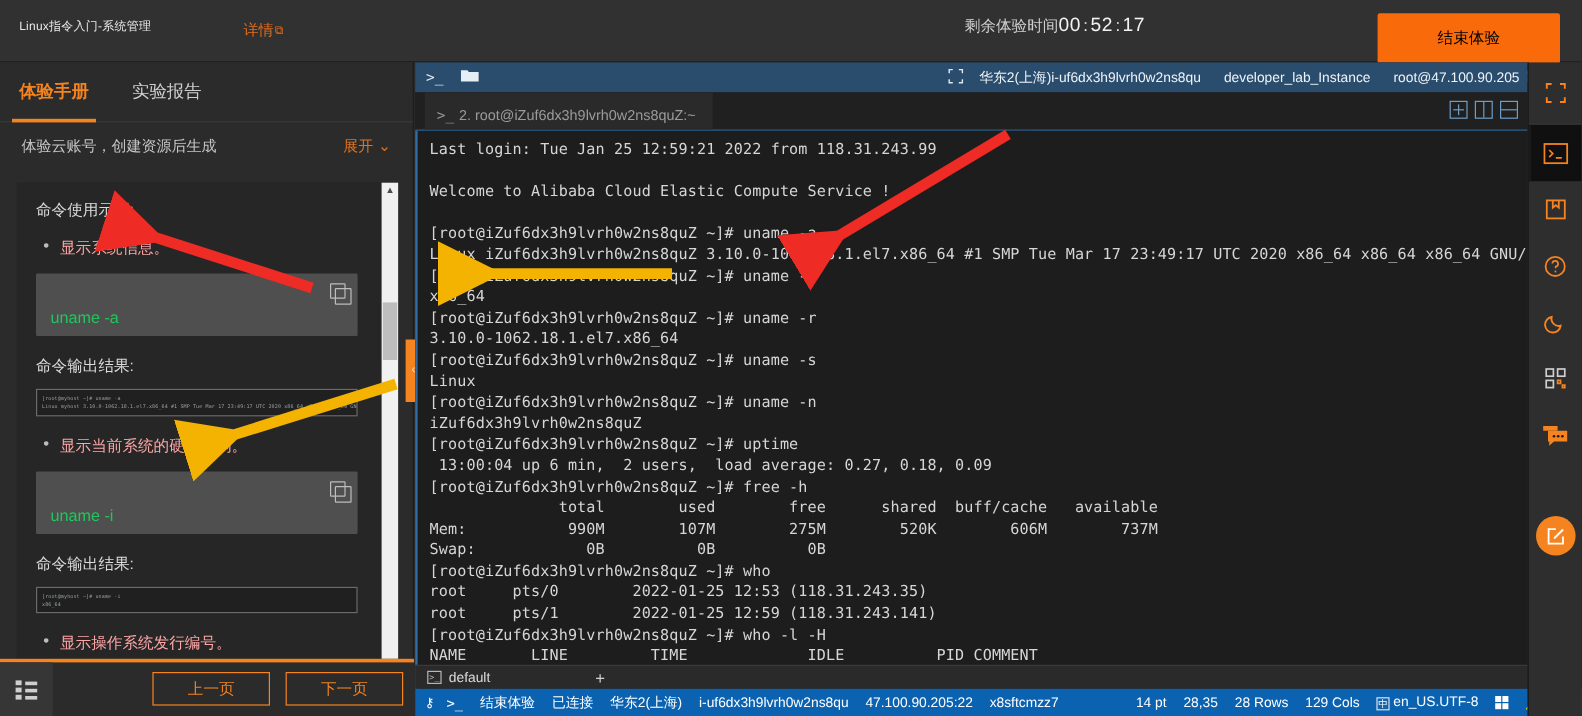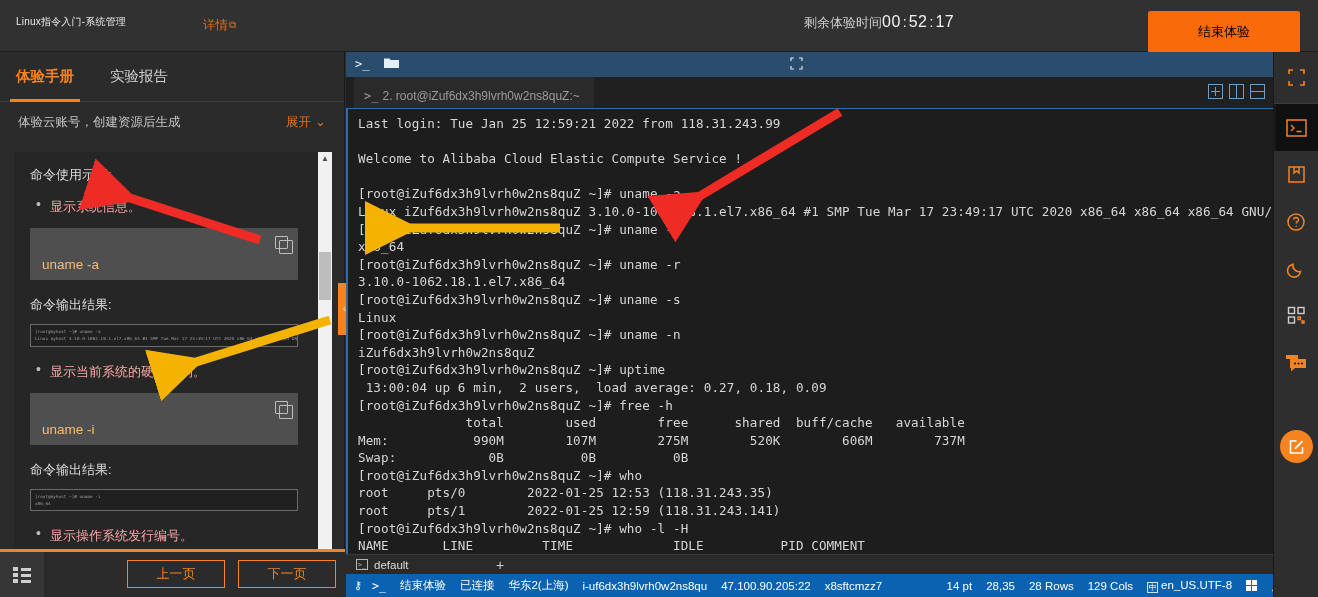--- a/index.html
+++ b/index.html
@@ -77,21 +77,21 @@
   .doc-li::before {
     content: "•"; position: absolute; left: 0; top: -2px;
     color: #bdbdbd; font-size: 14px;
   }
   .cmd-box {
     position: relative; background: #4f4f4f; height: 52px;
     margin-bottom: 16px; border-radius: 1px;
   }
   .cmd-text {
     position: absolute; left: 12px; bottom: 8px;
-    font-size: 13.5px; color: #fdba74; font-family: "Liberation Sans", sans-serif;
+    font-size: 13.5px; color: #22c55e; font-family: "Liberation Sans", sans-serif;
   }
   .copy-ic {
     position: absolute; right: 10px; top: 8px; width: 13px; height: 13px;
     border: 1px solid #bdbdbd; border-radius: 1px;
   }
   .copy-ic::after {
     content: ""; position: absolute; left: 3px; top: 3px; width: 12px; height: 12px;
     border: 1px solid #bdbdbd; border-radius: 1px;
   }
   .out-h { font-size: 13px; color: #dcdcdc; margin-bottom: 10px; }
@@ -371,20 +371,26 @@
       <span class="ic t2">
         <svg width="15" height="12" viewBox="0 0 15 12">
             <path d="M0 1.5h5.5l1.2 1.5H15V11H0z" fill="#e6eef6"></path>
           </svg>
       </span>
       <span class="expand-ic">
         <svg width="13" height="13" viewBox="0 0 13 13" fill="none" stroke="#dfe7ef" stroke-width="1.2">
           <path d="M1 4V1h3M12 4V1H9M1 9v3h3M12 9v3H9"></path>
         </svg>
       </span>
+      <div class="term-meta">
+        <span>华东2(上海)i-uf6dx3h9lvrh0w2ns8qu</span>
+        <span>developer_lab_Instance</span>
+        <span style="margin-right:3px">root@47.100.90.205</span>
+        <span class="logo"></span>
+      </div>
     </div>
 
     <div class="term-tabs">
       <div class="tterm inactive">
         <span class="pfx">&gt;_</span><span>2. root@iZuf6dx3h9lvrh0w2ns8quZ:~</span>
       </div>
       <div class="tterm active">
         <span class="pfx">&gt;_</span><span>3. root@iZuf6dx3h9lvrh0w2ns8quZ:~</span>
         <span class="x">×</span>
       </div>

